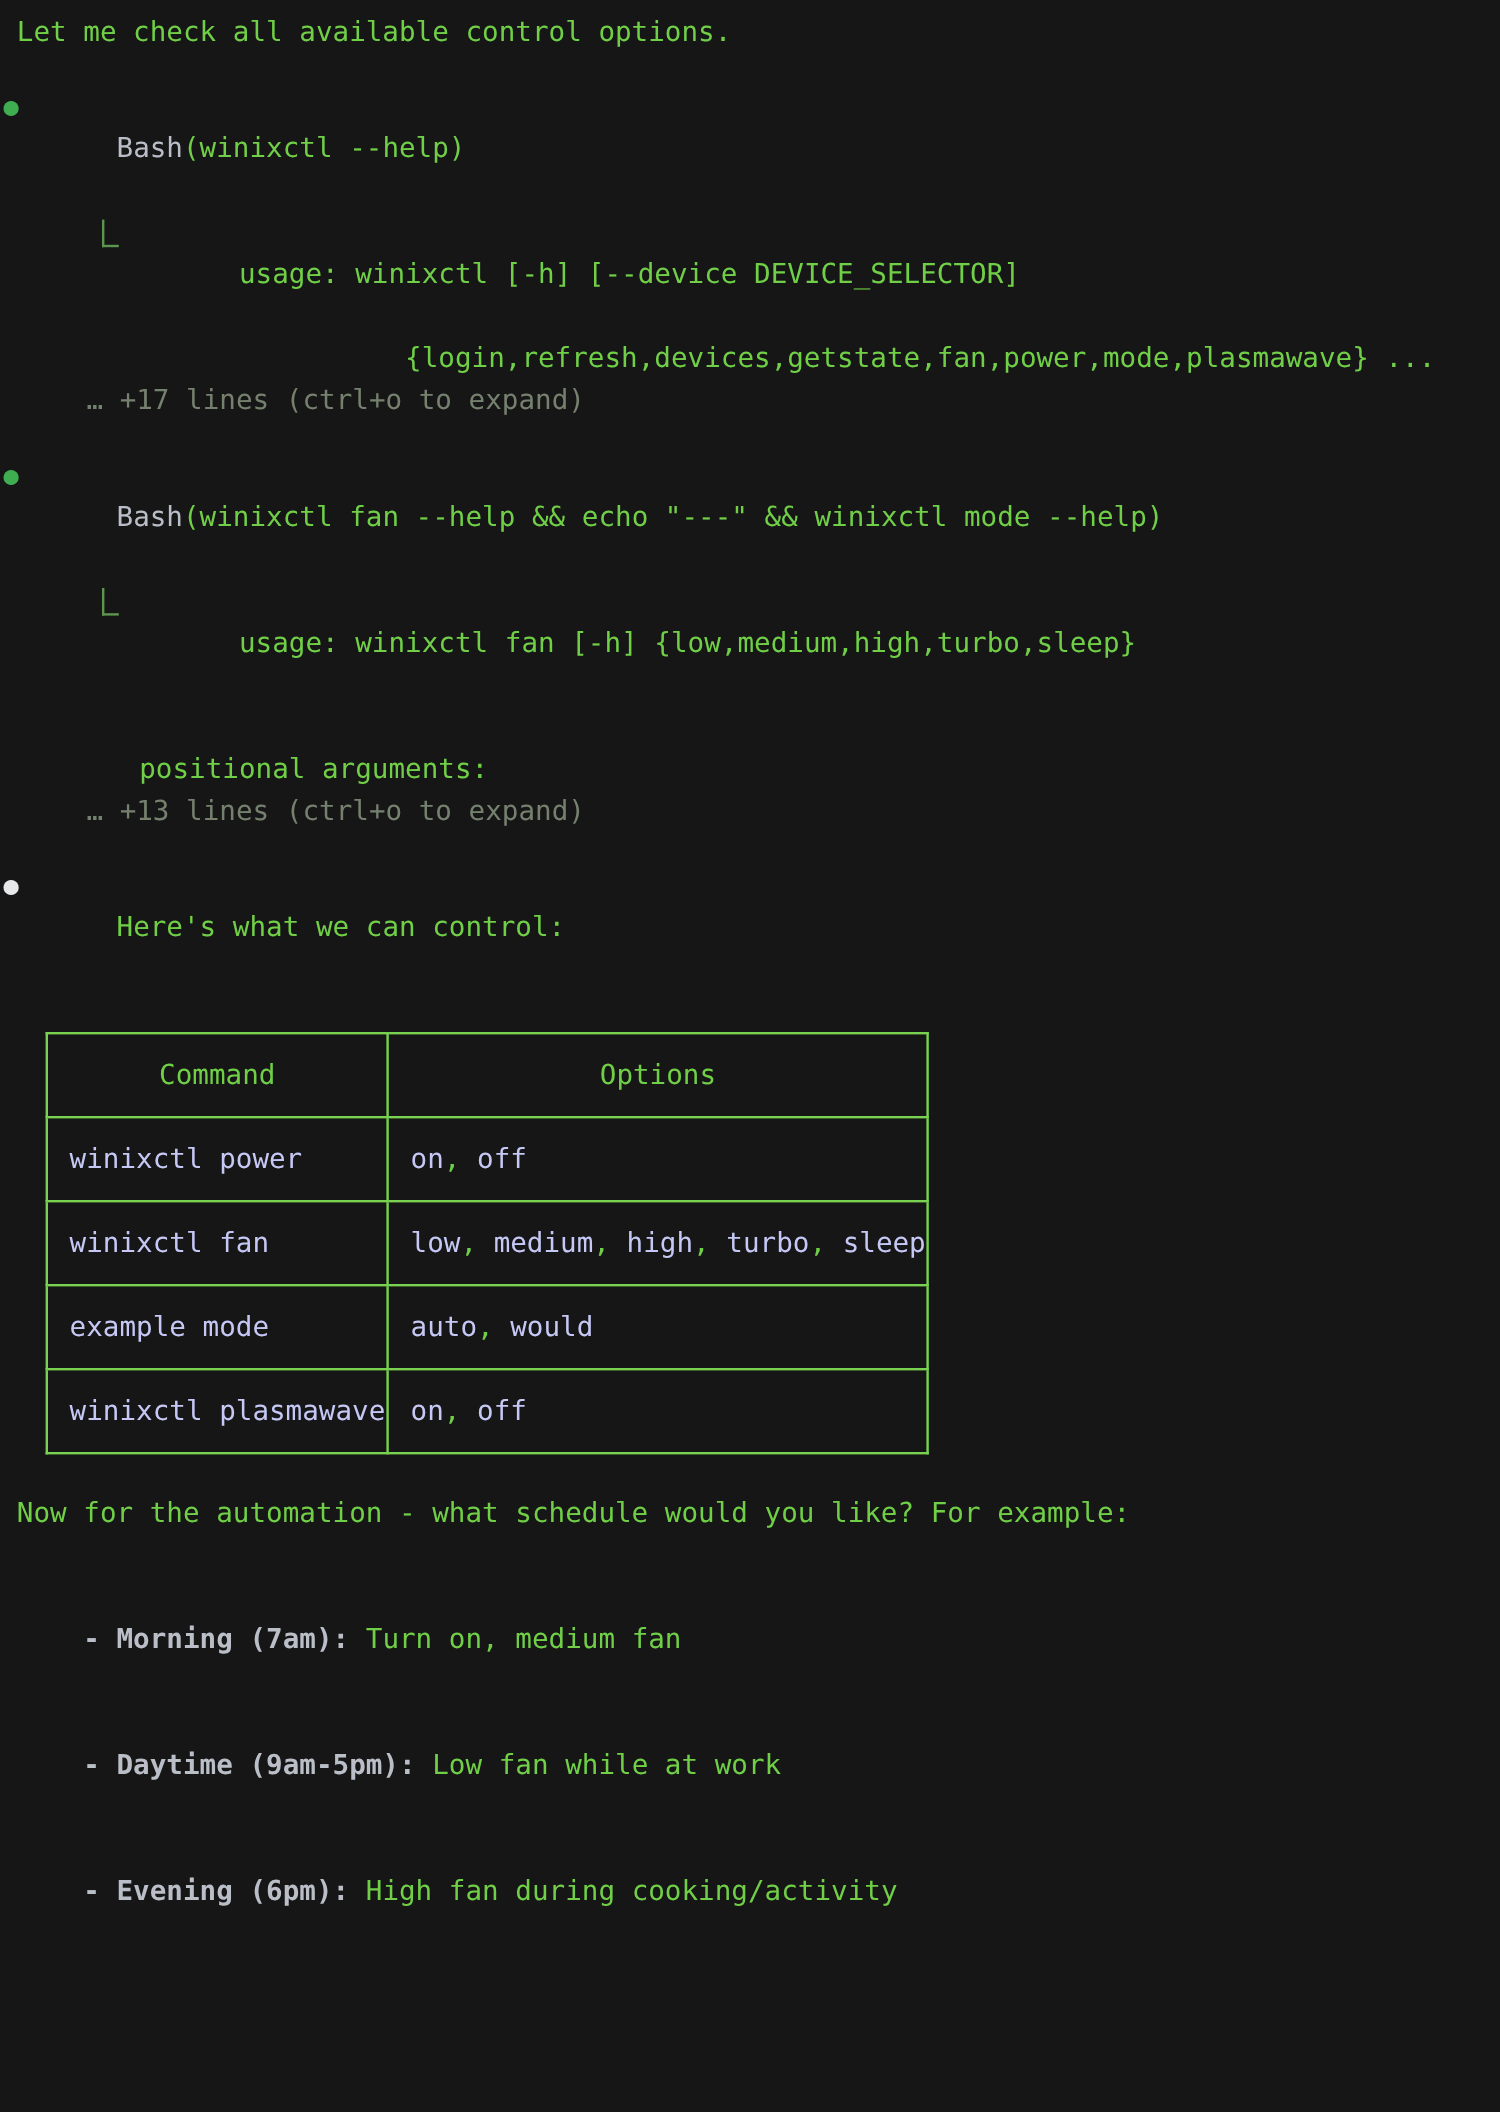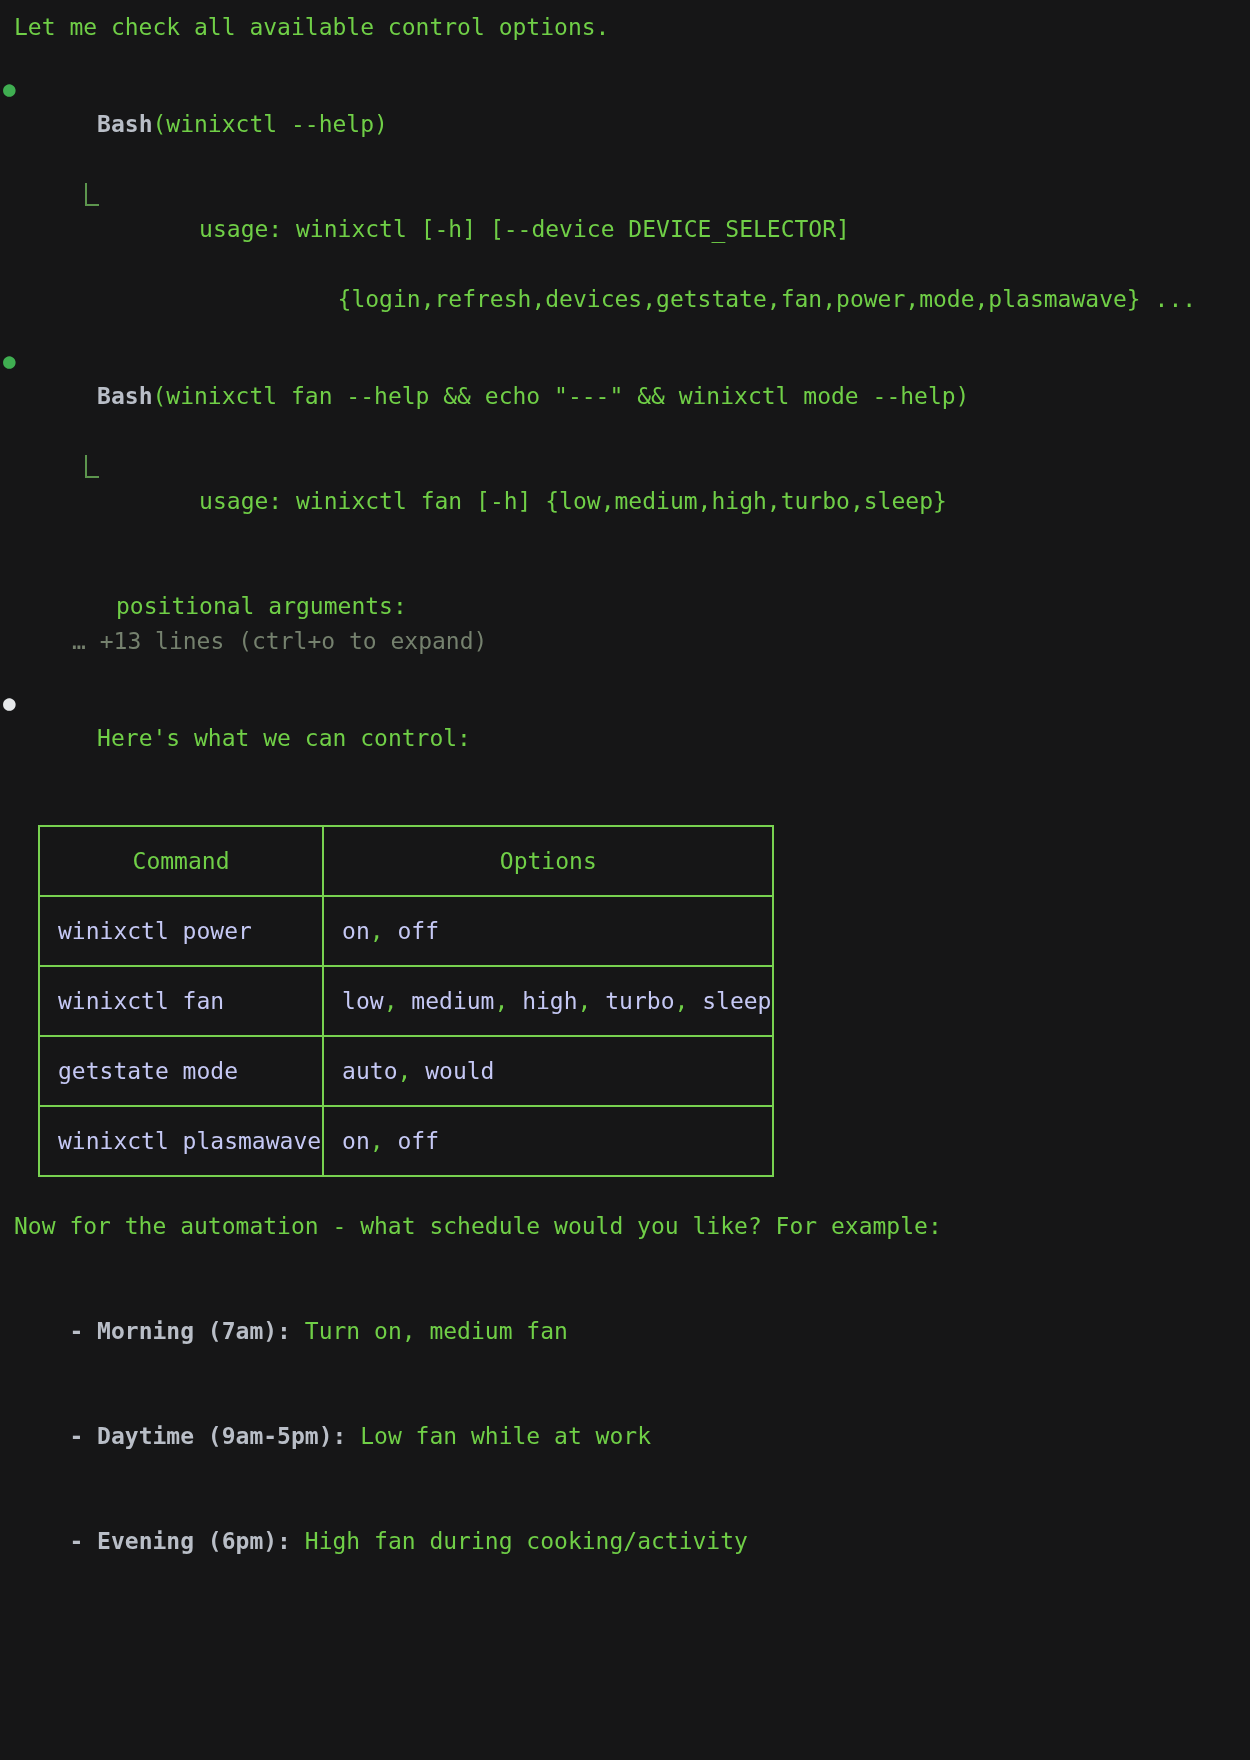--- a/index.html
+++ b/index.html
@@ -18,21 +18,21 @@
   .gray-bold { color: #b9bec7; font-weight: bold; text-align: center; }
   .lav { color: #c5c8f4; }
   .dim { color: #75816e; }
   .block { margin-top: 27px; }
   .bullet {
     position: absolute; left: 3px; top: 0;
     font-size: 21px;
   }
   .bullet.tool { color: #3fae51; }
   .bullet.text { color: #e6e8ea; }
-  .tool-name { color: #b9bec7; font-weight: bold; }
+  .tool-name { color: #b9bec7; font-weight: normal; }
   .out { padding-left: 72px; margin-left: 44px; }
   .connector {
     position: absolute; left: 41px; top: 6px;
     width: 12px; height: 21px;
     border-left: 2px solid #5c954d;
     border-bottom: 2px solid #5c954d;
     display: inline-block;
   }
   .more { padding-left: 72px; }
   table.ctl {
@@ -60,20 +60,21 @@
   <div class="line green">Let me check all available control options.</div>
 
   <div class="block">
     <div class="line">
       <span class="bullet tool">●</span><span class="tool-name">Bash</span><span class="green">(winixctl --help)</span>
     </div>
     <div class="line out">
       <span class="connector"></span><span class="green">usage: winixctl [-h] [--device DEVICE_SELECTOR]</span>
     </div>
     <div class="line out"><span class="green">                {login,refresh,devices,getstate,fan,power,mode,plasmawave} ...</span></div>
+    <div class="line more dim">… +17 lines (ctrl+o to expand)</div>
   </div>
 
   <div class="block">
     <div class="line">
       <span class="bullet tool">●</span><span class="tool-name">Bash</span><span class="green">(winixctl fan --help &amp;&amp; echo "---" &amp;&amp; winixctl mode --help)</span>
     </div>
     <div class="line out">
       <span class="connector"></span><span class="green">usage: winixctl fan [-h] {low,medium,high,turbo,sleep}</span>
     </div>
     <div class="line out"><span class="green"></span></div>
@@ -97,21 +98,21 @@
     <tbody>
       <tr>
         <td class="lav">winixctl power</td>
         <td class="lav"><span>on</span><span class="green">, </span><span>off</span></td>
       </tr>
       <tr>
         <td class="lav">winixctl fan</td>
         <td class="lav"><span>low</span><span class="green">, </span><span>medium</span><span class="green">, </span><span>high</span><span class="green">, </span><span>turbo</span><span class="green">, </span><span>sleep</span></td>
       </tr>
       <tr>
-        <td class="lav">getstate mode</td>
+        <td class="lav">example mode</td>
         <td class="lav"><span>auto</span><span class="green">, </span><span>would</span></td>
       </tr>
       <tr>
         <td class="lav">winixctl plasmawave</td>
         <td class="lav"><span>on</span><span class="green">, </span><span>off</span></td>
       </tr>
     </tbody>
   </table>
 
   <div class="line green now-line">Now for the automation - what schedule would you like? For example:</div>

